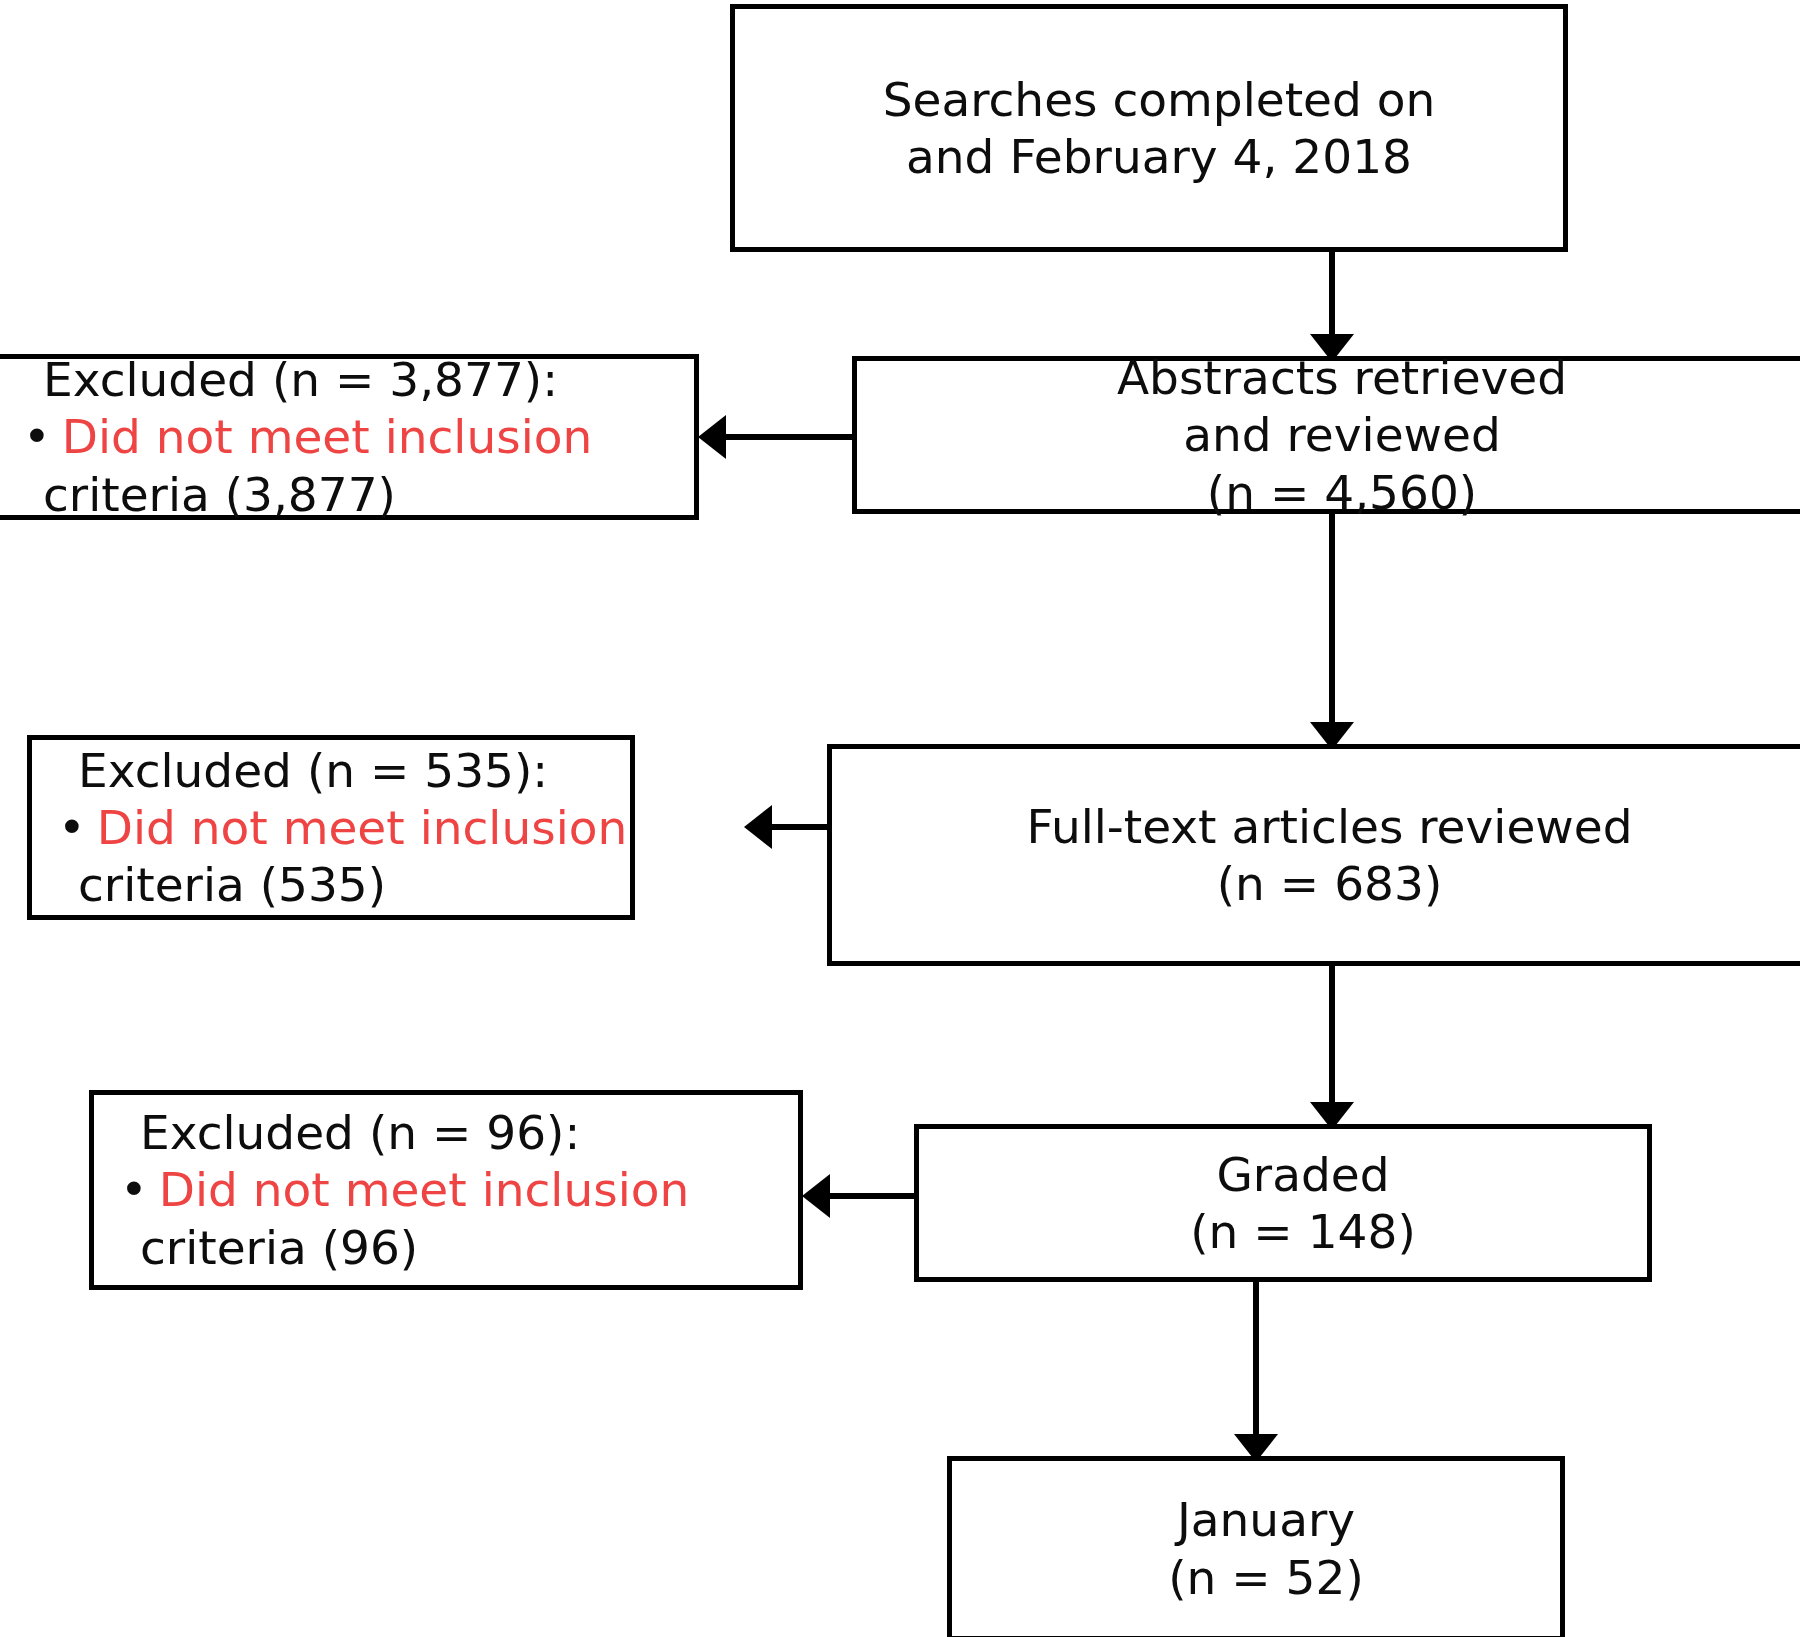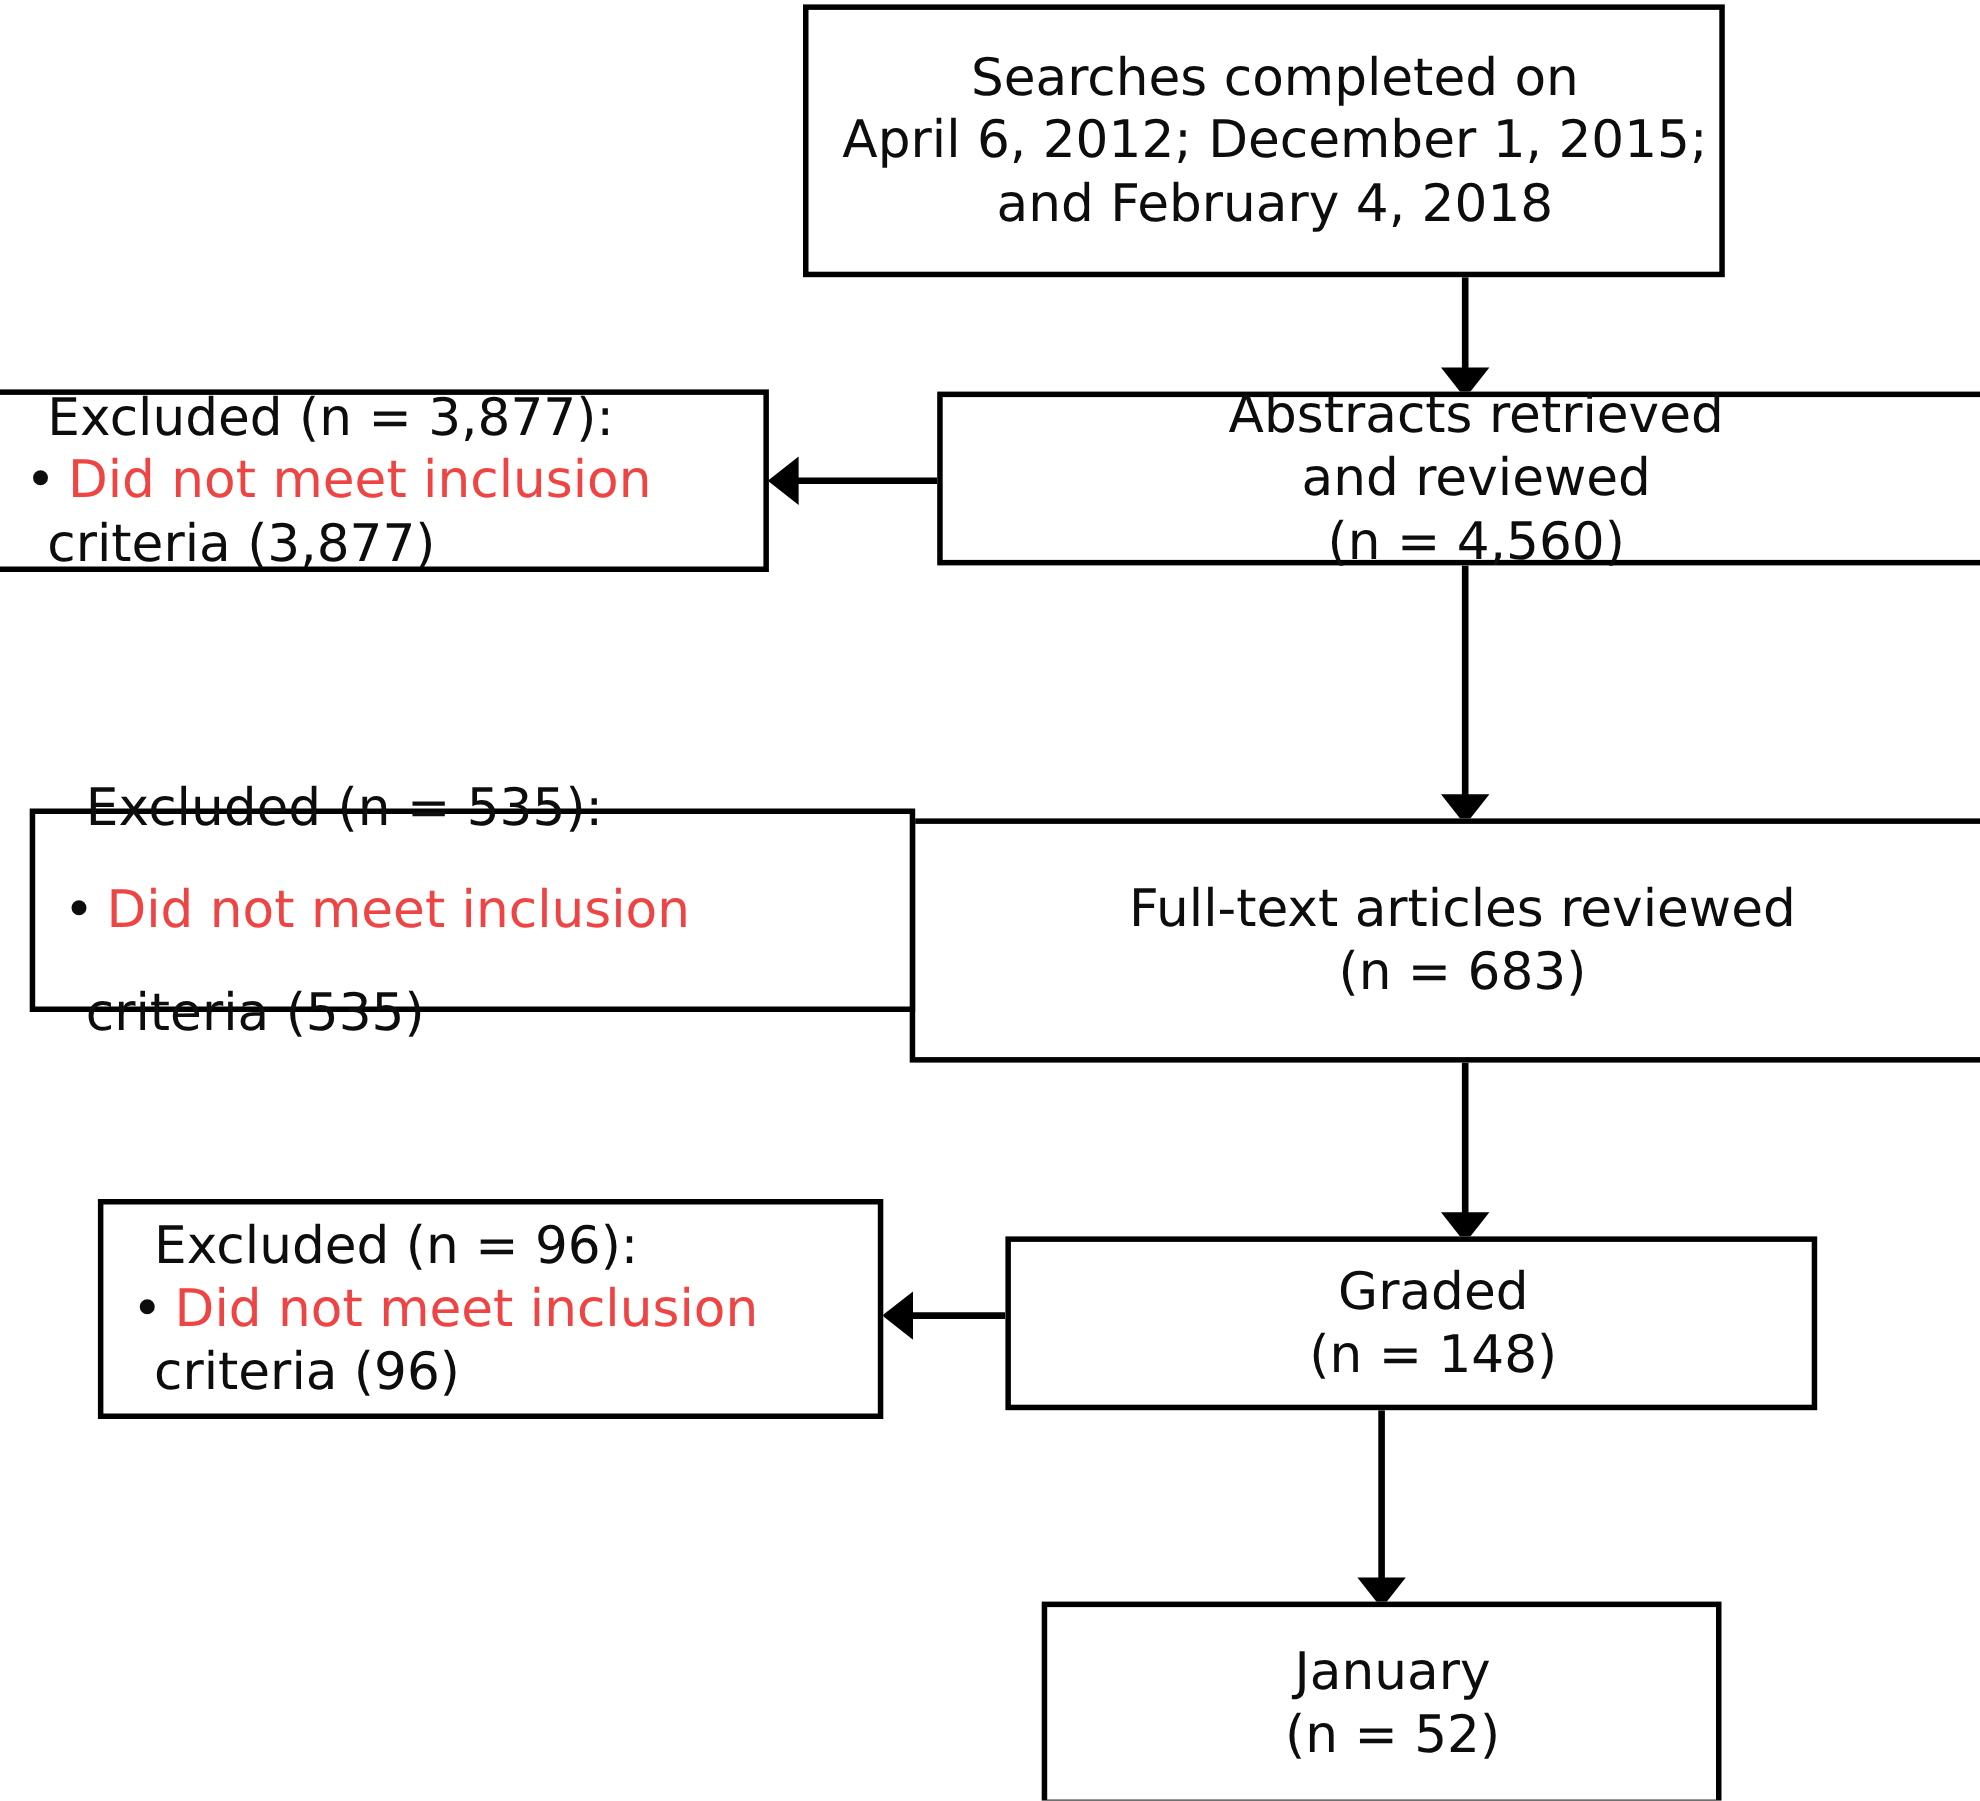--- a/index.html
+++ b/index.html
@@ -72,21 +72,21 @@
     color: #ef4444;
     font-size: 47px;
     line-height: 1.22;
   }
 
   
   #node-searches      { left: 730px;  top: 4px;    width: 838px;  height: 248px; }
   #node-abstracts     { left: 852px;  top: 356px;  width: 960px;  height: 158px; }
   #node-excluded-1    { left: -8px;   top: 354px;  width: 707px;  height: 166px; }
   #node-fulltext      { left: 827px;  top: 744px;  width: 985px;  height: 222px; }
-  #node-excluded-2    { left: 27px;   top: 735px;  width: 805px;  height: 185px; gap: 36px; }
+  #node-excluded-2    { left: 27px;   top: 735px;  width: 608px;  height: 185px; }
   #node-graded        { left: 914px;  top: 1124px; width: 738px;  height: 158px; padding-left: 20px; }
   #node-excluded-3    { left: 89px;   top: 1090px; width: 714px;  height: 200px; }
   #node-included      { left: 947px;  top: 1456px; width: 618px;  height: 185px; }
 </style>
 </head>
 <body>
 
 <div id="canvas">
 
   <svg id="connectors" viewBox="0 0 1800 1637" xmlns="http://www.w3.org/2000/svg">
@@ -130,21 +130,20 @@
     </g>
 
     <g>
       <line x1="1256" y1="1282" x2="1256" y2="1440" stroke="#000000" stroke-width="6"></line>
       <path d="M1234,1434 L1278,1434 L1256,1462 Z" fill="#000000"></path>
     </g>
   </svg>
 
   <div class="node centered" id="node-searches">
     <span class="line">Searches completed on</span>
-    <span class="line">April 6, 2012; December 1, 2015;</span>
     <span class="line">and February 4, 2018</span>
   </div>
 
   <div class="node centered" id="node-abstracts">
     <span class="line">Abstracts retrieved</span>
     <span class="line">and reviewed</span>
     <span class="line">(n = 4,560)</span>
   </div>
 
   <div class="node left" id="node-excluded-1">

